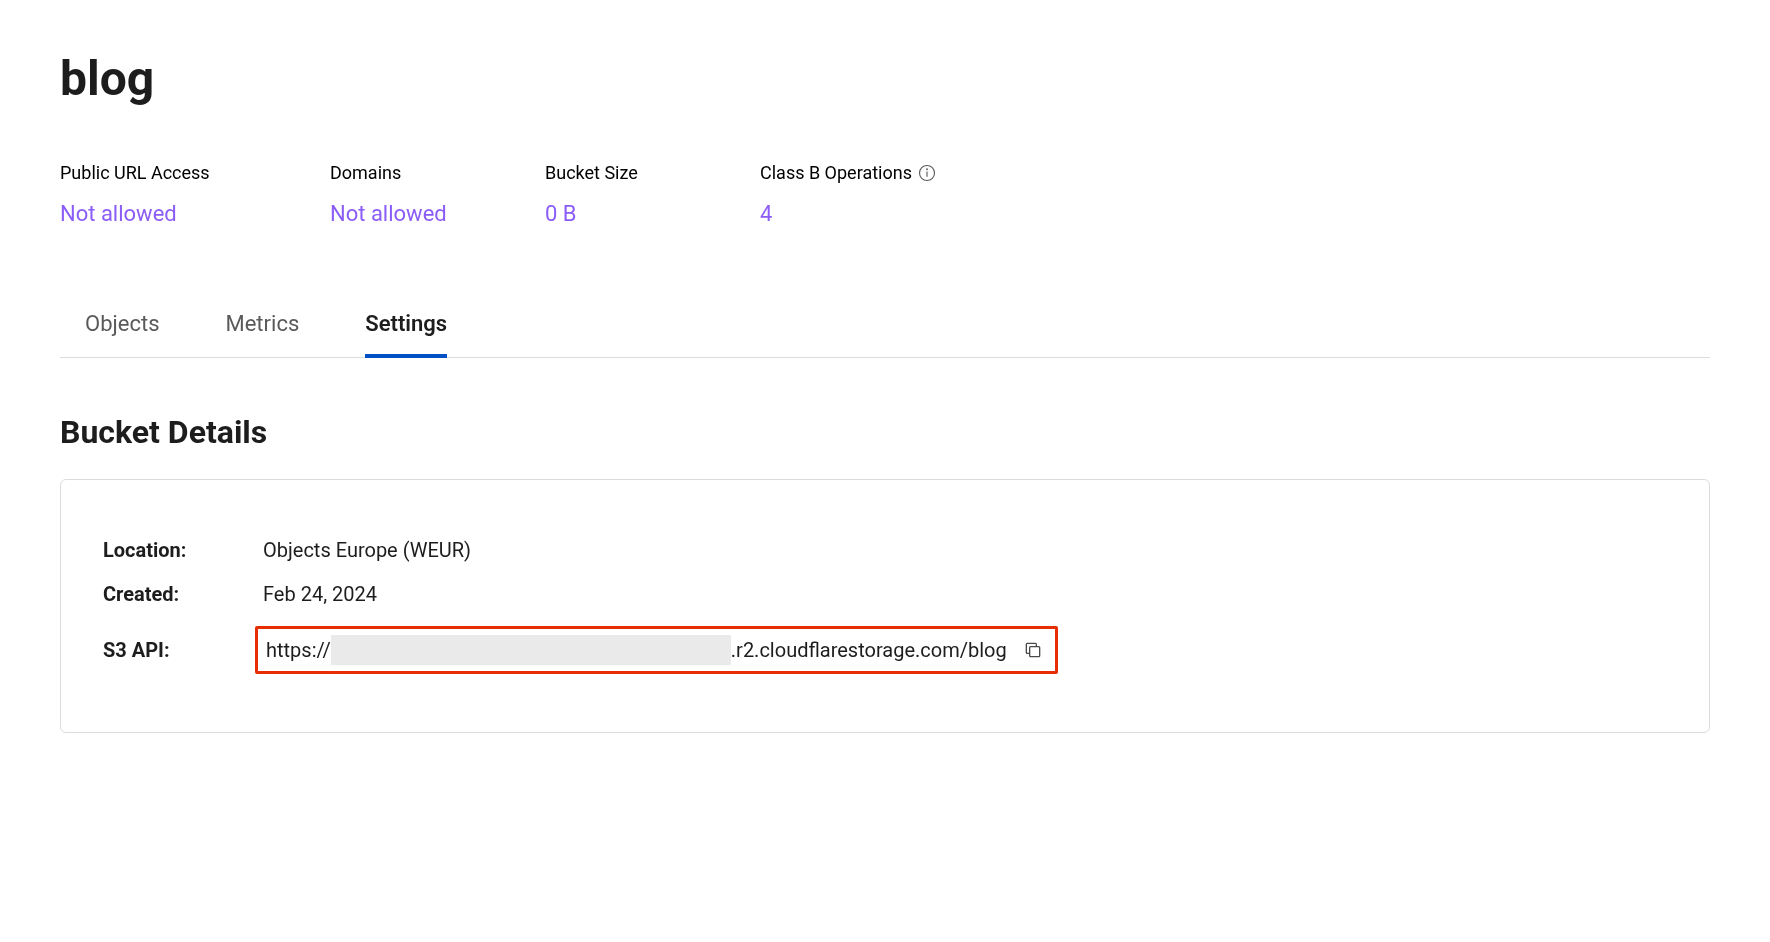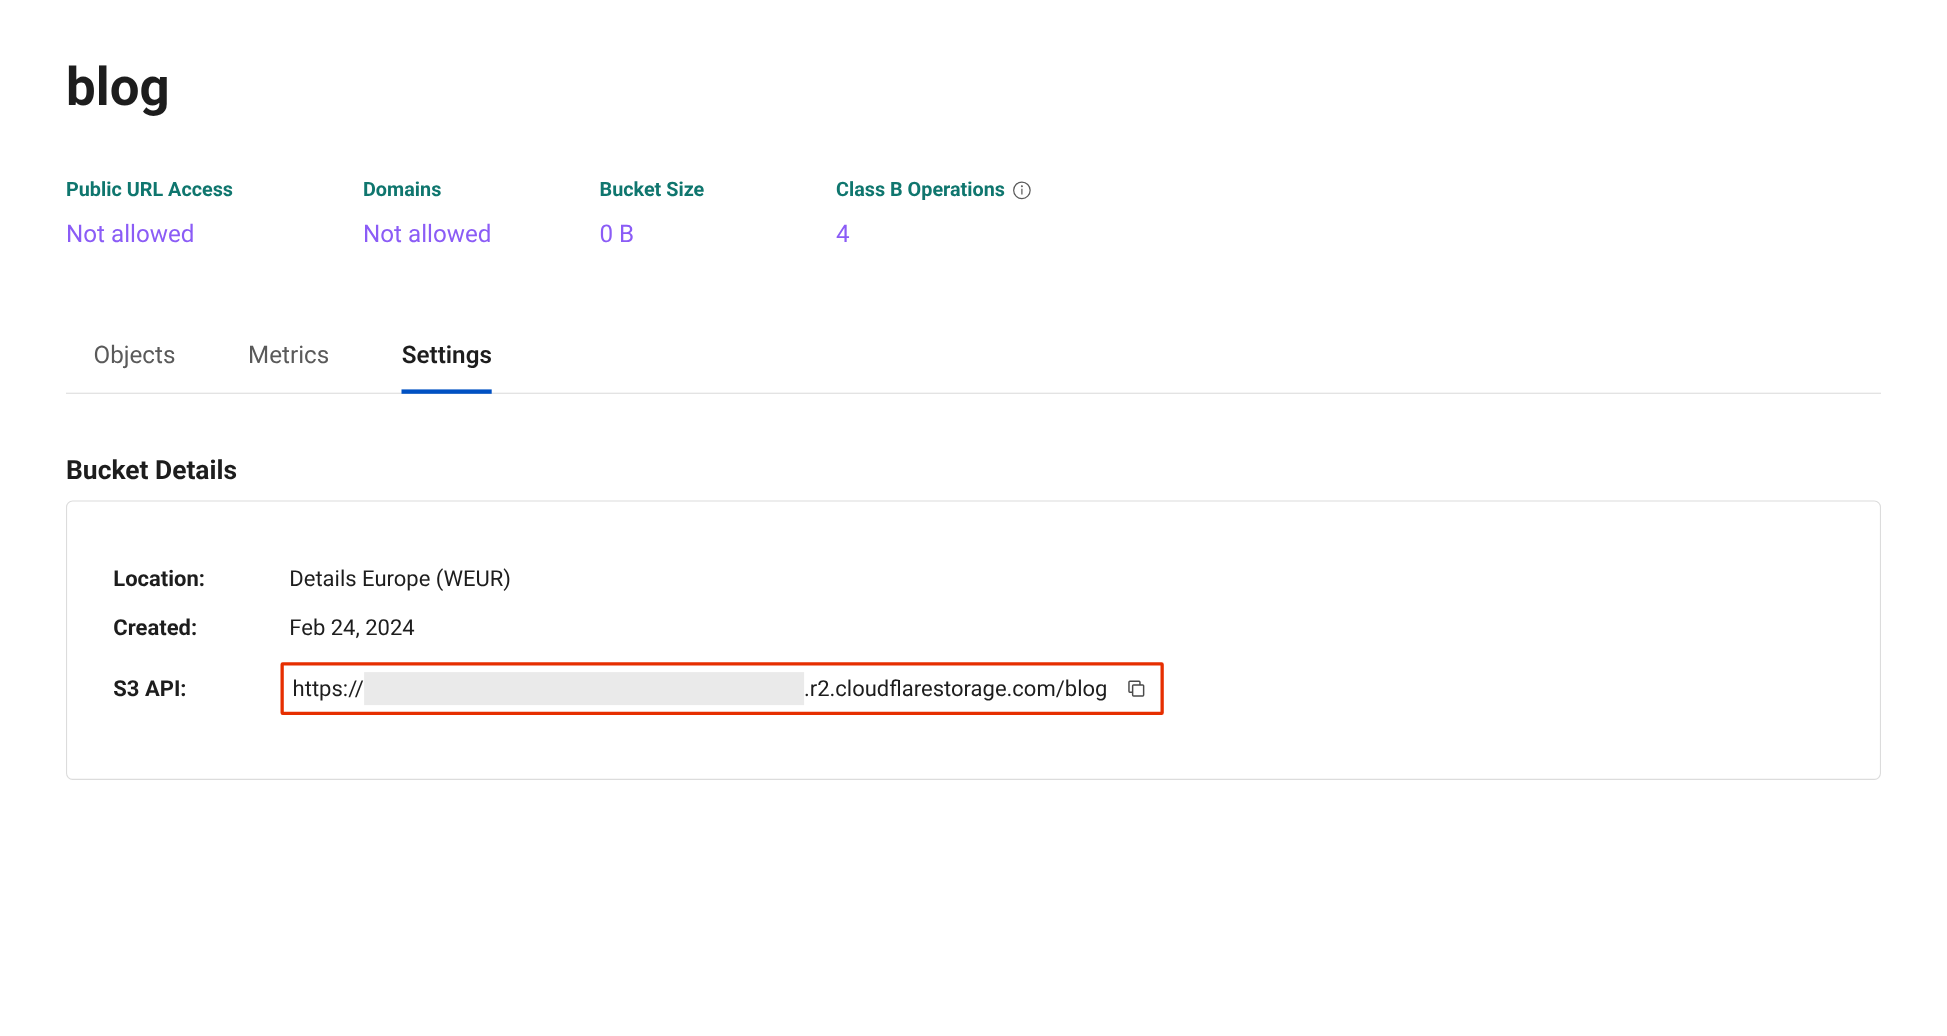--- a/index.html
+++ b/index.html
@@ -27,22 +27,22 @@
     .stat-block {
       flex: 0 0 auto;
     }
     .stat-block:nth-child(1) { width: 270px; }
     .stat-block:nth-child(2) { width: 215px; }
     .stat-block:nth-child(3) { width: 215px; }
     .stat-block:nth-child(4) { width: 305px; }
     .stat-block:nth-child(5) { width: 250px; }
     .stat-label {
       font-size: 18px;
-      font-weight: 700;
-      color: #0f766e;
+      font-weight: 400;
+      color: #000000;
       display: flex;
       align-items: center;
       gap: 6px;
       margin-bottom: 18px;
     }
     .stat-value {
       font-size: 22px;
       font-weight: 400;
       color: #8b5cf6;
     }
@@ -68,24 +68,24 @@
       cursor: pointer;
       border-bottom: 4px solid transparent;
       margin-bottom: -1px;
     }
     .tab.active {
       color: #1d1d1d;
       font-weight: 600;
       border-bottom-color: #0051c3;
     }
     .section-title {
-      font-size: 24px;
+      font-size: 32px;
       font-weight: 700;
       color: #1d1d1d;
-      margin-bottom: 14px;
+      margin-bottom: 28px;
     }
     .details-card {
       border: 1px solid #dcdcdc;
       border-radius: 6px;
       padding: 48px 42px;
     }
     .details-table {
       border-collapse: separate;
       border-spacing: 0;
     }
@@ -179,21 +179,21 @@
   <div class="tab active">Settings</div>
 </div>
 
 <h2 class="section-title">Bucket Details</h2>
 
 <div class="details-card">
   <table class="details-table">
     <tbody>
     <tr>
       <td class="label">Location:</td>
-      <td class="value">Details Europe (WEUR)</td>
+      <td class="value">Objects Europe (WEUR)</td>
     </tr>
     <tr>
       <td class="label">Created:</td>
       <td class="value">Feb 24, 2024</td>
     </tr>
     <tr>
       <td class="label">S3 API:</td>
       <td class="value">
         <span class="api-row-box">
           <span class="api-prefix">https://</span>

